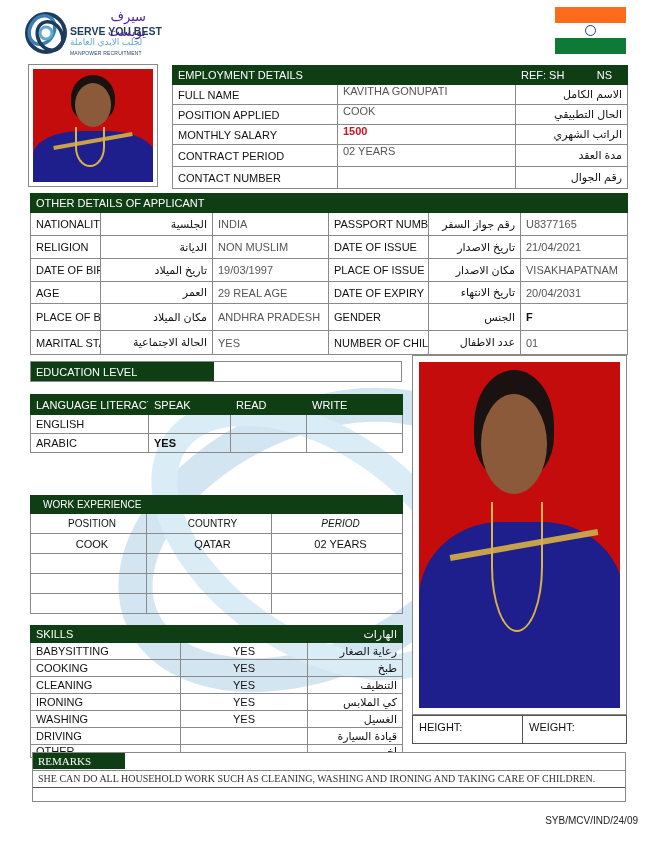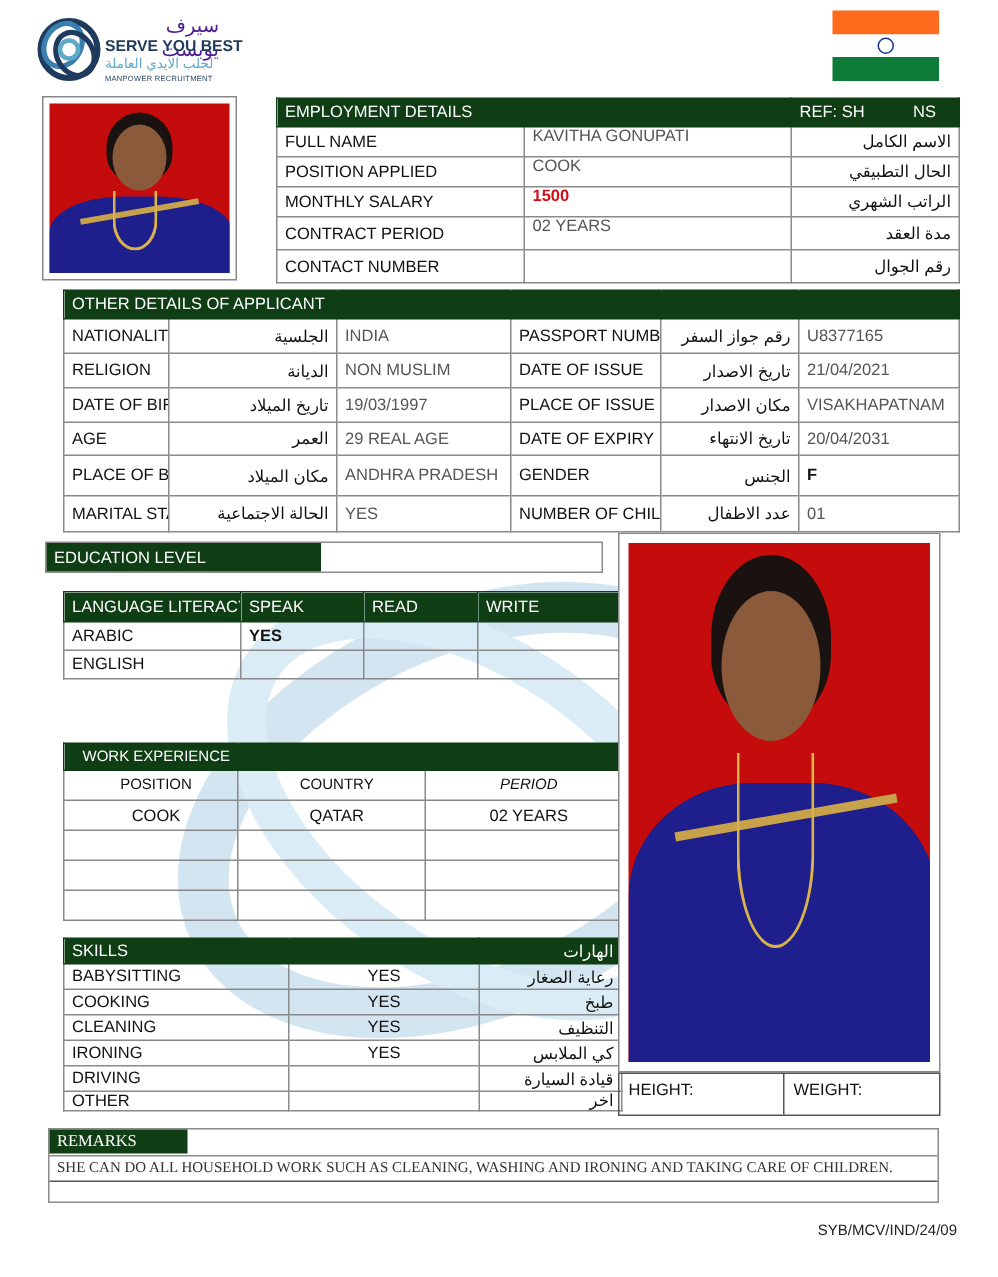--- a/index.html
+++ b/index.html
@@ -1,20 +1,20 @@
 <!DOCTYPE html>
 <html><head>
 <meta charset="utf-8">
 <style>
   * { box-sizing: border-box; margin: 0; padding: 0; }
   html, body { width: 665px; height: 851px; background: #ffffff; overflow: hidden; }
   body { position: relative; font-family: "Liberation Sans", "DejaVu Sans", sans-serif; color: #111; }
   .abs { position: absolute; }
   .green { background: #0f3d14; color: #fff; }
-  .tbl { border-collapse: collapse; table-layout: fixed; position: absolute; margin-left: 12px; }
+  .tbl { border-collapse: collapse; table-layout: fixed; position: absolute; }
   .tbl td { border: 1px solid #8a8a8a; font-size: 11px; padding: 0 5px; vertical-align: middle; overflow: hidden; white-space: nowrap; }
   .lbl { font-weight: normal; color: #111; }
   .val { color: #555; font-size: 10.5px; }
   .ar { direction: rtl; text-align: right; font-size: 10.5px; }
   .hdr td { background: #0f3d14; color: #fff; border-color: #0f3d14; }
   .center td { text-align: center; padding-left: 12px; }
 
   
   .watermark { position: absolute; left: 95px; top: 360px; width: 440px; height: 360px; opacity: 0.22; pointer-events: none; }
 
@@ -205,28 +205,28 @@
       <col style="width:96px">
     </colgroup>
   <tbody>
       <tr class="hdr" style="height:20px;">
     <td>LANGUAGE LITERACY</td>
     <td>SPEAK</td>
     <td>READ</td>
     <td>WRITE</td>
   </tr>
   <tr style="height:19px;">
+    <td>ENGLISH</td>
+    <td></td>
+    <td></td>
+    <td></td>
+  </tr>
+  <tr style="height:19px;">
     <td>ARABIC</td>
     <td style="font-weight:bold;">YES</td>
-    <td></td>
-    <td></td>
-  </tr>
-  <tr style="height:19px;">
-    <td>ENGLISH</td>
-    <td></td>
     <td></td>
     <td></td>
   </tr>
 </tbody>
   </table>
 
 <table class="tbl center" style="left:30px;top:495px;width:372px;">
   <colgroup>
       <col style="width:116px">
       <col style="width:125px">
@@ -287,20 +287,25 @@
   </tr>
   <tr style="height:17px;">
     <td>CLEANING</td>
     <td style="text-align:center;">YES</td>
     <td class="ar">التنظيف</td>
   </tr>
   <tr style="height:17px;">
     <td>IRONING</td>
     <td style="text-align:center;">YES</td>
     <td class="ar">كي الملابس</td>
+  </tr>
+  <tr style="height:17px;">
+    <td>WASHING</td>
+    <td style="text-align:center;">YES</td>
+    <td class="ar">الغسيل</td>
   </tr>
   <tr style="height:17px;">
     <td>DRIVING</td>
     <td style="text-align:center;"></td>
     <td class="ar">قيادة السيارة</td>
   </tr>
   <tr style="height:12px;">
     <td style="vertical-align:top;line-height:12px;">OTHER</td>
     <td></td>
     <td class="ar" style="vertical-align:top;line-height:12px;">اخر</td>

